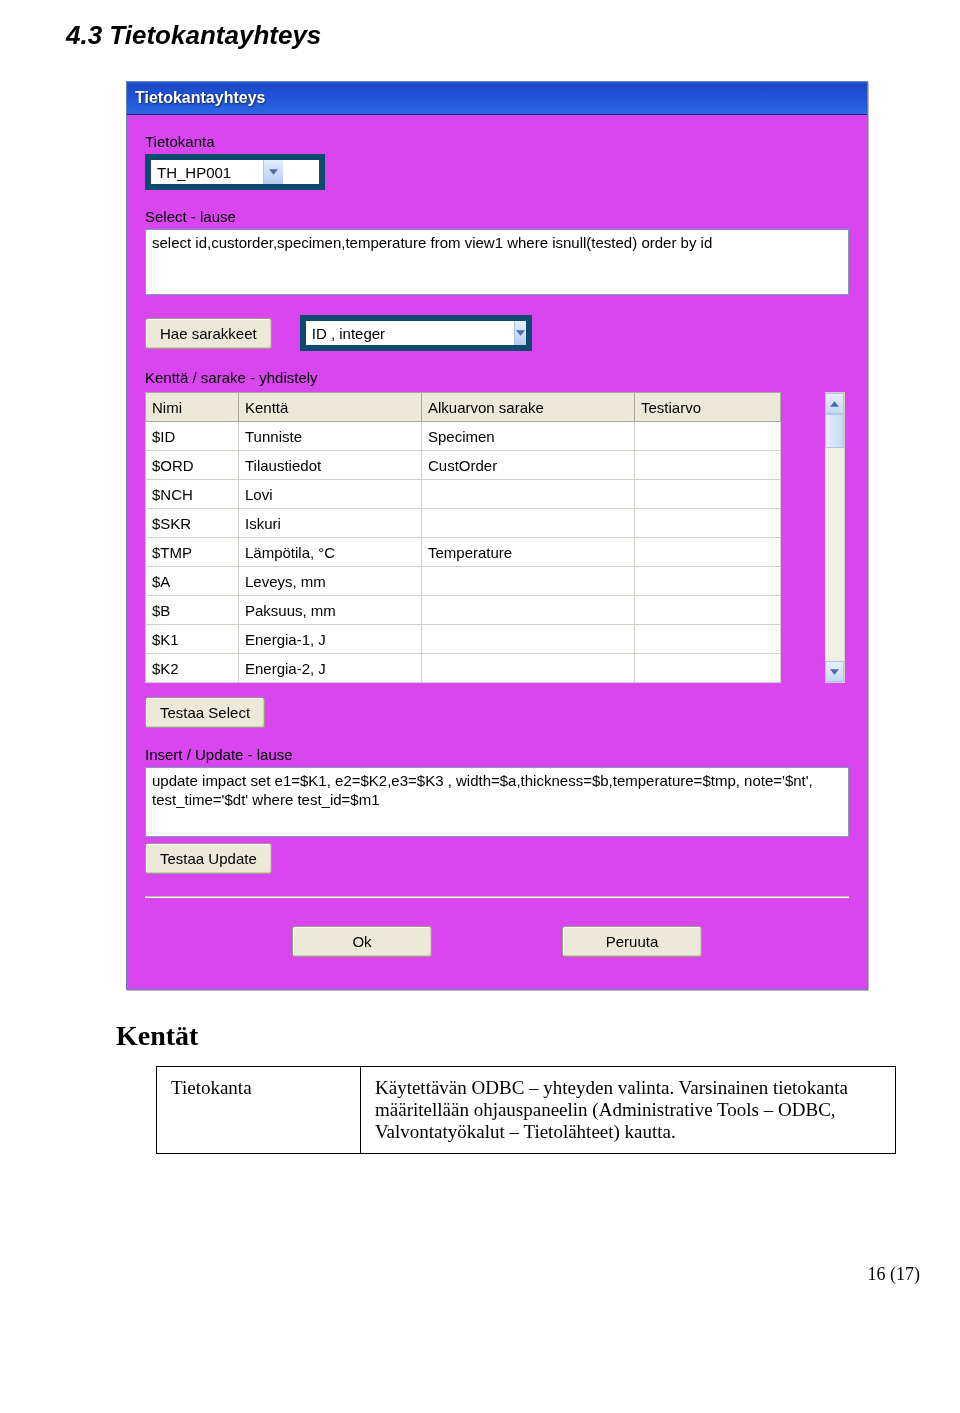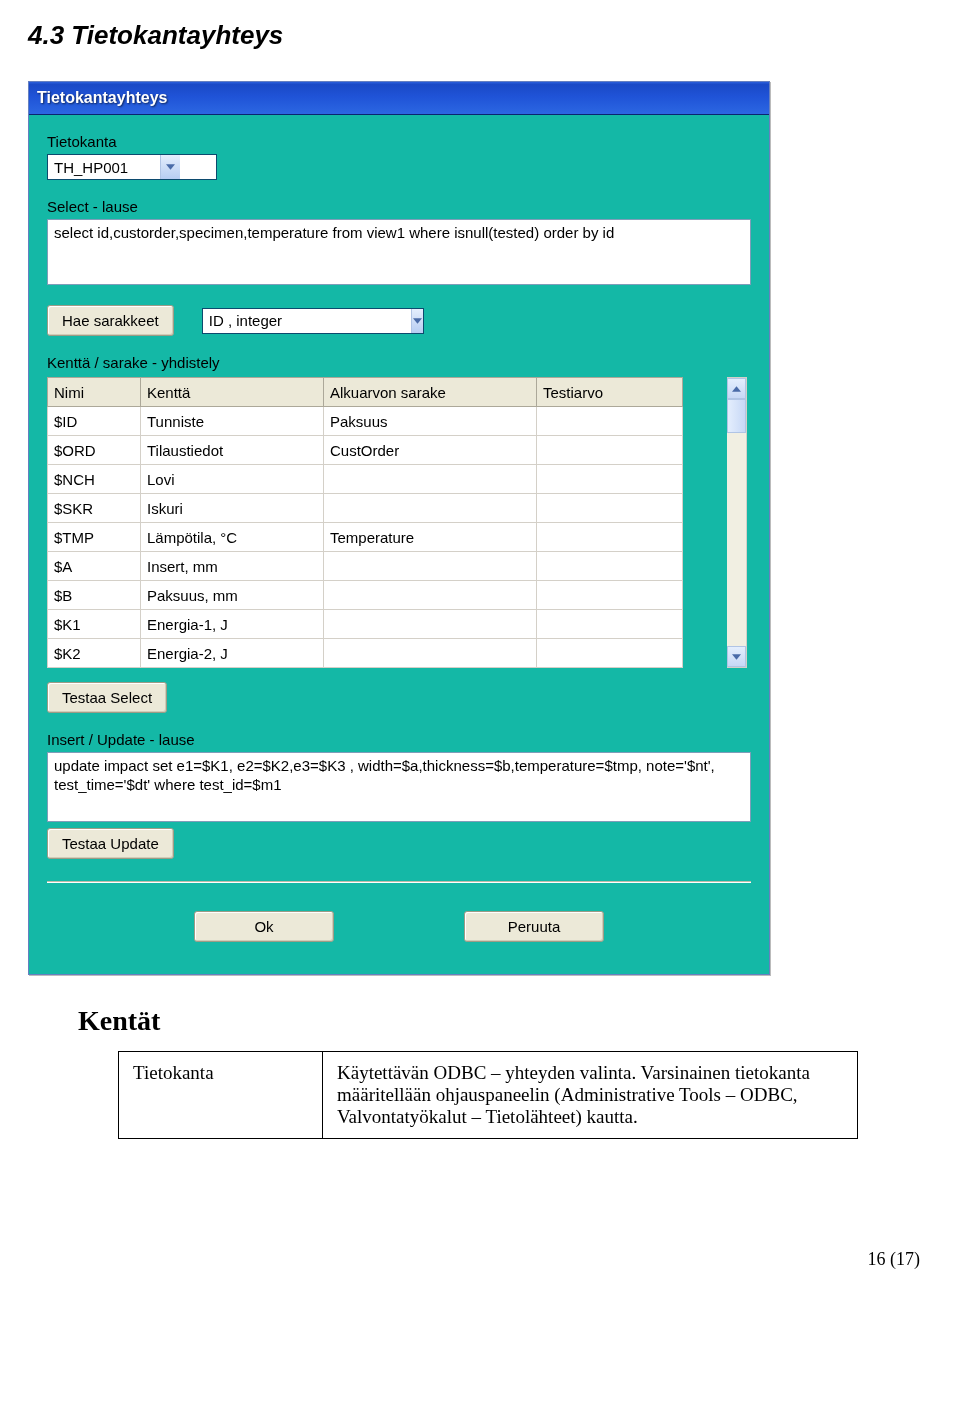--- a/index.html
+++ b/index.html
@@ -3,32 +3,33 @@
 <meta charset="utf-8">
 <style>
   body {
     margin: 0;
     padding: 0;
     font-family: Arial, Helvetica, sans-serif;
     background: #fff;
     width: 960px;
   }
   .page {
-    padding: 20px 40px 20px 28px;
+    padding: 20px 40px 20px 66px;
   }
   .section-heading {
     font-style: italic;
     font-weight: bold;
     font-size: 26px;
     margin: 0 0 30px 0;
   }
   .window {
+    margin-left: 60px;
     width: 740px;
     border: 1px solid #6680c0;
-    background: #14b8a6;
+    background: #d946ef;
     box-shadow: 1px 1px 0 #bbb;
   }
   .titlebar {
     background: linear-gradient(to bottom, #2a5fdb 0%, #1a49c6 8%, #1f53d7 45%, #2c67e2 100%);
     height: 32px;
     display: flex;
     align-items: center;
     padding: 0 8px;
     border-bottom: 1px solid #0a2570;
   }
@@ -46,21 +47,21 @@
     color: #000;
   }
   .label {
     display: block;
     margin: 4px 0 4px 0;
   }
   .dropdown {
     display: inline-flex;
     align-items: stretch;
     background: #fff;
-    border: 1px solid #0c4a6e;
+    border: 6px solid #0c4a6e;
     height: 24px;
   }
   .dropdown .dd-text {
     padding: 2px 6px;
     min-width: 100px;
     display: flex;
     align-items: center;
   }
   .dropdown .dd-btn {
     width: 19px;
@@ -241,21 +242,21 @@
               <th style="width:80px">Nimi</th>
               <th style="width:170px">Kenttä</th>
               <th style="width:200px">Alkuarvon sarake</th>
               <th>Testiarvo</th>
             </tr>
           </thead>
           <tbody id="grid-body">
               <tr>
                 <td>$ID</td>
                 <td>Tunniste</td>
-                <td>Paksuus</td>
+                <td>Specimen</td>
                 <td></td>
               </tr>
               <tr>
                 <td>$ORD</td>
                 <td>Tilaustiedot</td>
                 <td>CustOrder</td>
                 <td></td>
               </tr>
               <tr>
                 <td>$NCH</td>
@@ -270,21 +271,21 @@
                 <td></td>
               </tr>
               <tr>
                 <td>$TMP</td>
                 <td>Lämpötila, °C</td>
                 <td>Temperature</td>
                 <td></td>
               </tr>
               <tr>
                 <td>$A</td>
-                <td>Insert, mm</td>
+                <td>Leveys, mm</td>
                 <td></td>
                 <td></td>
               </tr>
               <tr>
                 <td>$B</td>
                 <td>Paksuus, mm</td>
                 <td></td>
                 <td></td>
               </tr>
               <tr>

